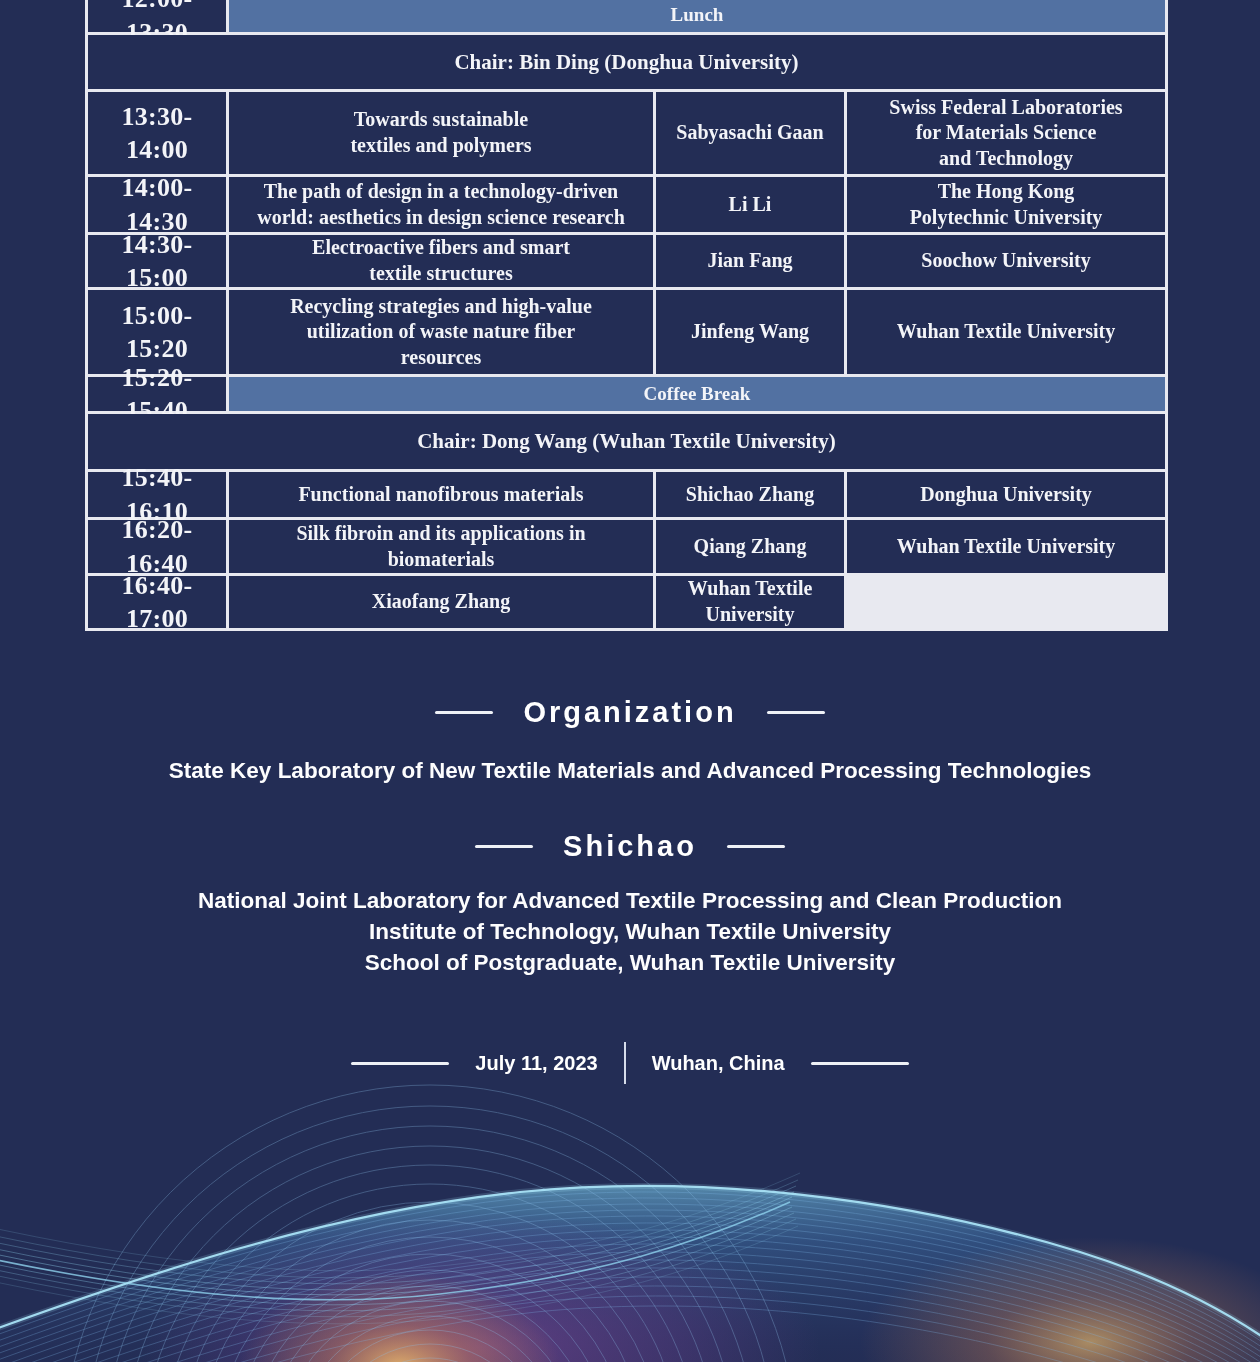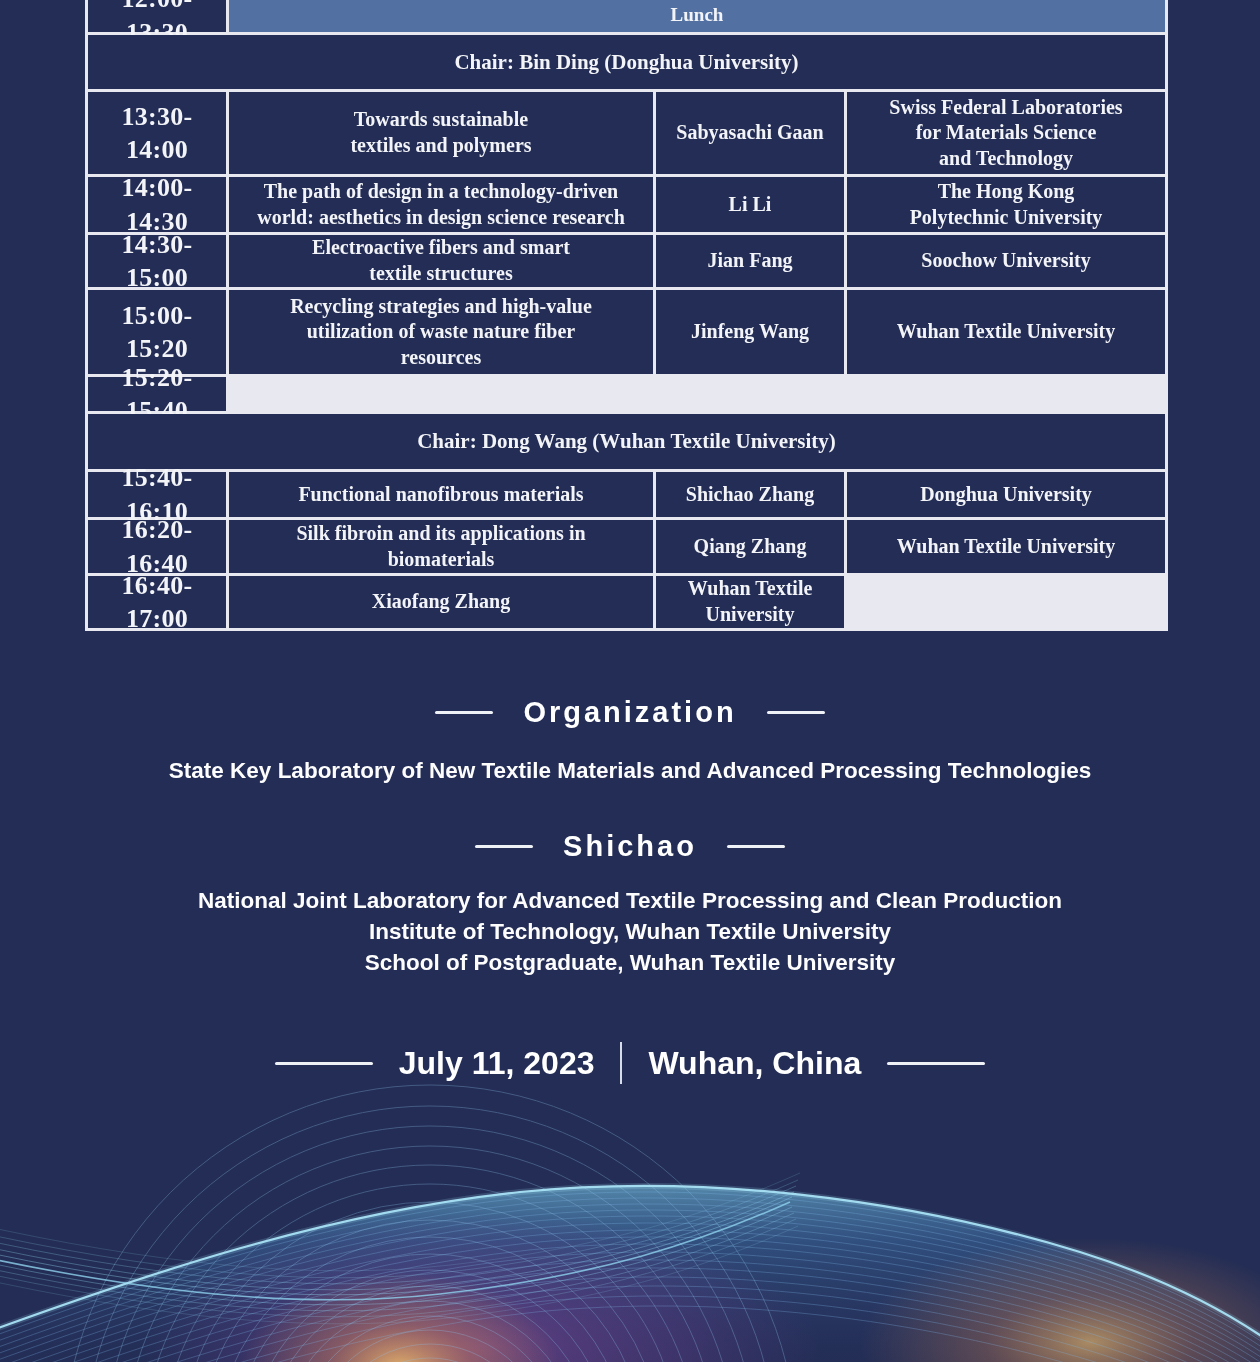--- a/index.html
+++ b/index.html
@@ -86,21 +86,21 @@
     color: #fdfdfe;
   }
   .support-heading { margin-top: 44px; }
   .support-lines { margin-top: 22px; }
   .date-row {
     margin-top: 64px;
     display: flex;
     align-items: center;
     justify-content: center;
     gap: 26px;
-    font-size: 32px;
+    font-size: 20px;
     font-weight: 700;
     color: #ffffff;
   }
   .vsep {
     display: inline-block;
     width: 2px; height: 42px;
     background: #d6dcea;
   }
 
   
@@ -146,20 +146,21 @@
     <div class="cell affiliation">Soochow University</div>
 
     <div class="cell time">15:00-15:20</div>
     <div class="cell title">Recycling strategies and high-value
 utilization of waste nature fiber
 resources</div>
     <div class="cell speaker">Jinfeng Wang</div>
     <div class="cell affiliation">Wuhan Textile University</div>
 
     <div class="cell time">15:20-15:40</div>
+    <div class="cell band">Coffee Break</div>
 
     <div class="cell chair">Chair: Dong Wang (Wuhan Textile University)</div>
 
     <div class="cell time">15:40-16:10</div>
     <div class="cell title">Functional nanofibrous materials</div>
     <div class="cell speaker">Shichao Zhang</div>
     <div class="cell affiliation">Donghua University</div>
 
     <div class="cell time">16:20-16:40</div>
     <div class="cell title">Silk fibroin and its applications in

